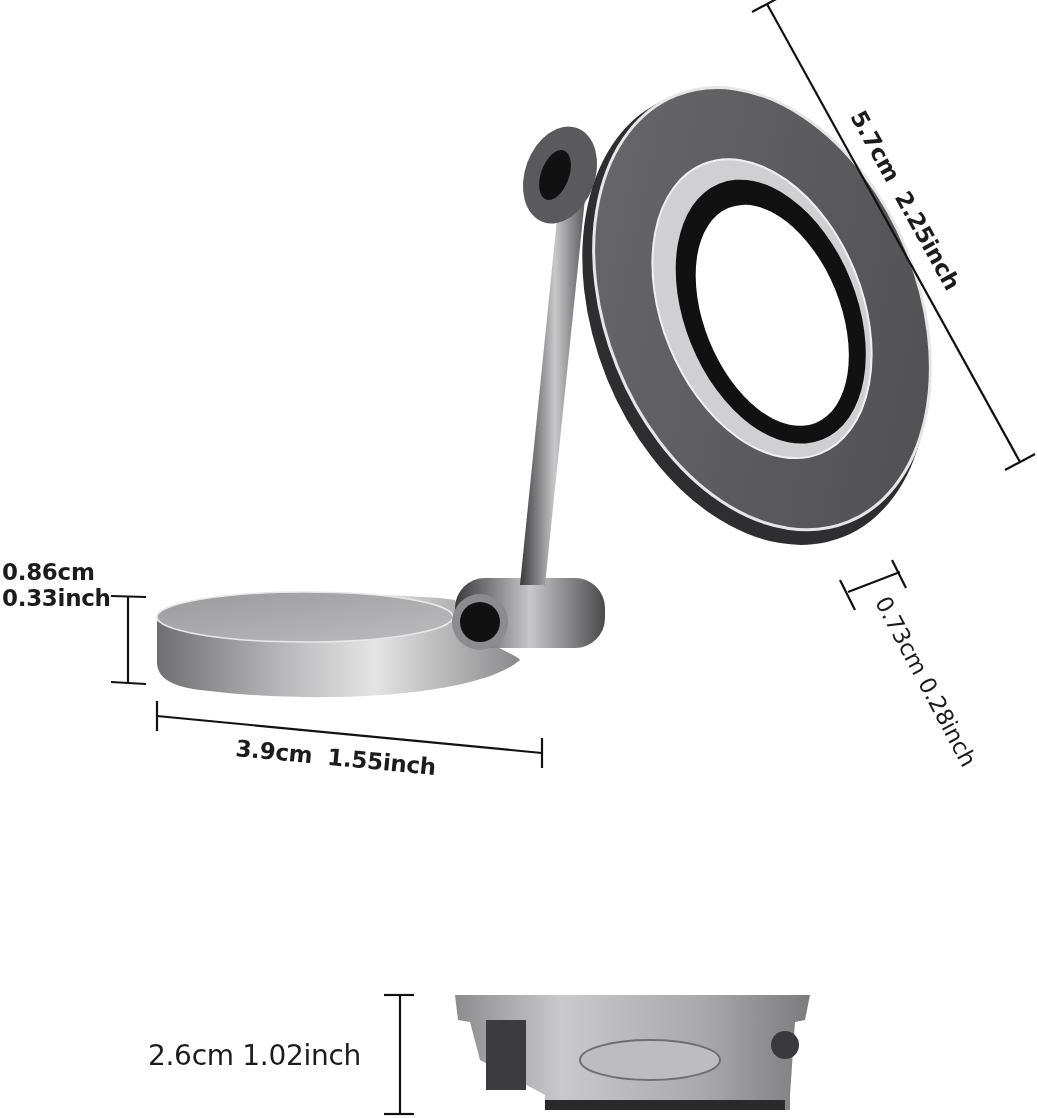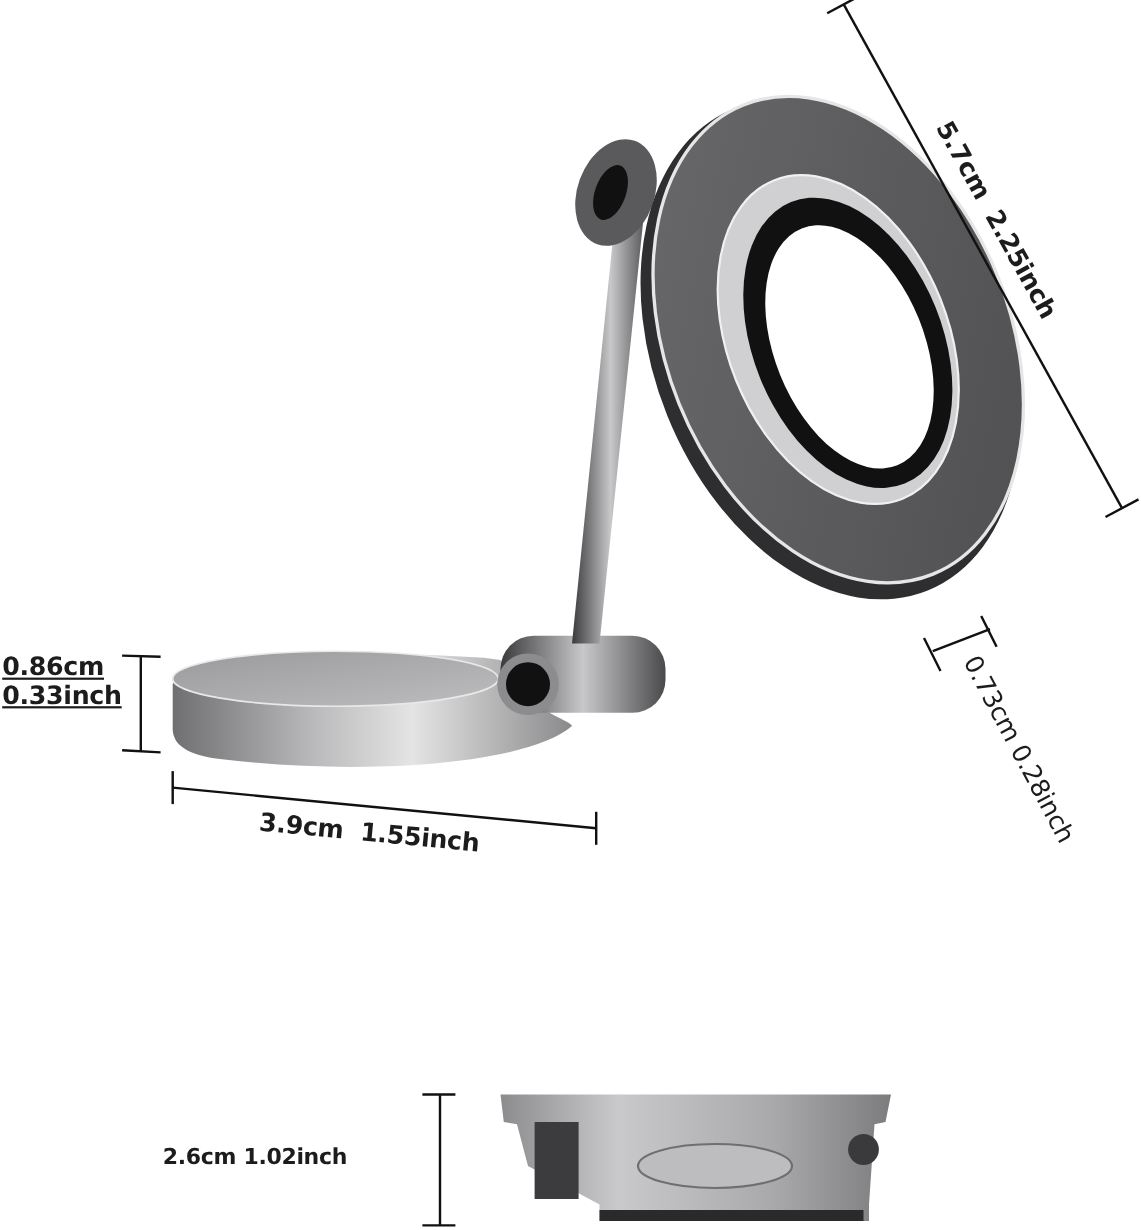--- a/index.html
+++ b/index.html
@@ -96,33 +96,33 @@
       <line x1="157" y1="716" x2="542" y2="753"></line>
       <line x1="157" y1="701" x2="157" y2="731"></line>
       <line x1="542" y1="738" x2="542" y2="768"></line>
 
       <line x1="400" y1="995" x2="400" y2="1114"></line>
       <line x1="384" y1="995" x2="414" y2="995"></line>
       <line x1="384" y1="1114" x2="414" y2="1114"></line>
     </g>
   </svg>
 
-  <div class="label" style="left:2px; top:594px;text-decoration:underline;">
+  <div class="label" style="left:2px; top:559px;">
     <div>0.86cm</div>
     <div>0.33inch</div>
   </div>
 
   <div class="label rot" style="left:237px; top:735px; transform: rotate(5.5deg);">
     <span>3.9cm</span>&nbsp;&nbsp;<span>1.55inch</span>
   </div>
 
   <div class="label rot" style="left:868px; top:106px; transform: rotate(61deg);">
     <span>5.7cm</span>&nbsp;&nbsp;<span>2.25inch</span>
   </div>
 
   <div class="label rot" style="left:893px; top:592px; transform: rotate(62deg); font-weight: normal;">
     <span>0.73cm</span>&nbsp;<span>0.28inch</span>
   </div>
 
-  <div class="label" style="left:148px; top:1040px; font-weight: bold; font-size: 20px;">
+  <div class="label" style="left:148px; top:1040px; font-weight: normal; font-size: 28px;">
     <span>2.6cm</span>&nbsp;<span>1.02inch</span>
   </div>
 </div>
 
 </body></html>

